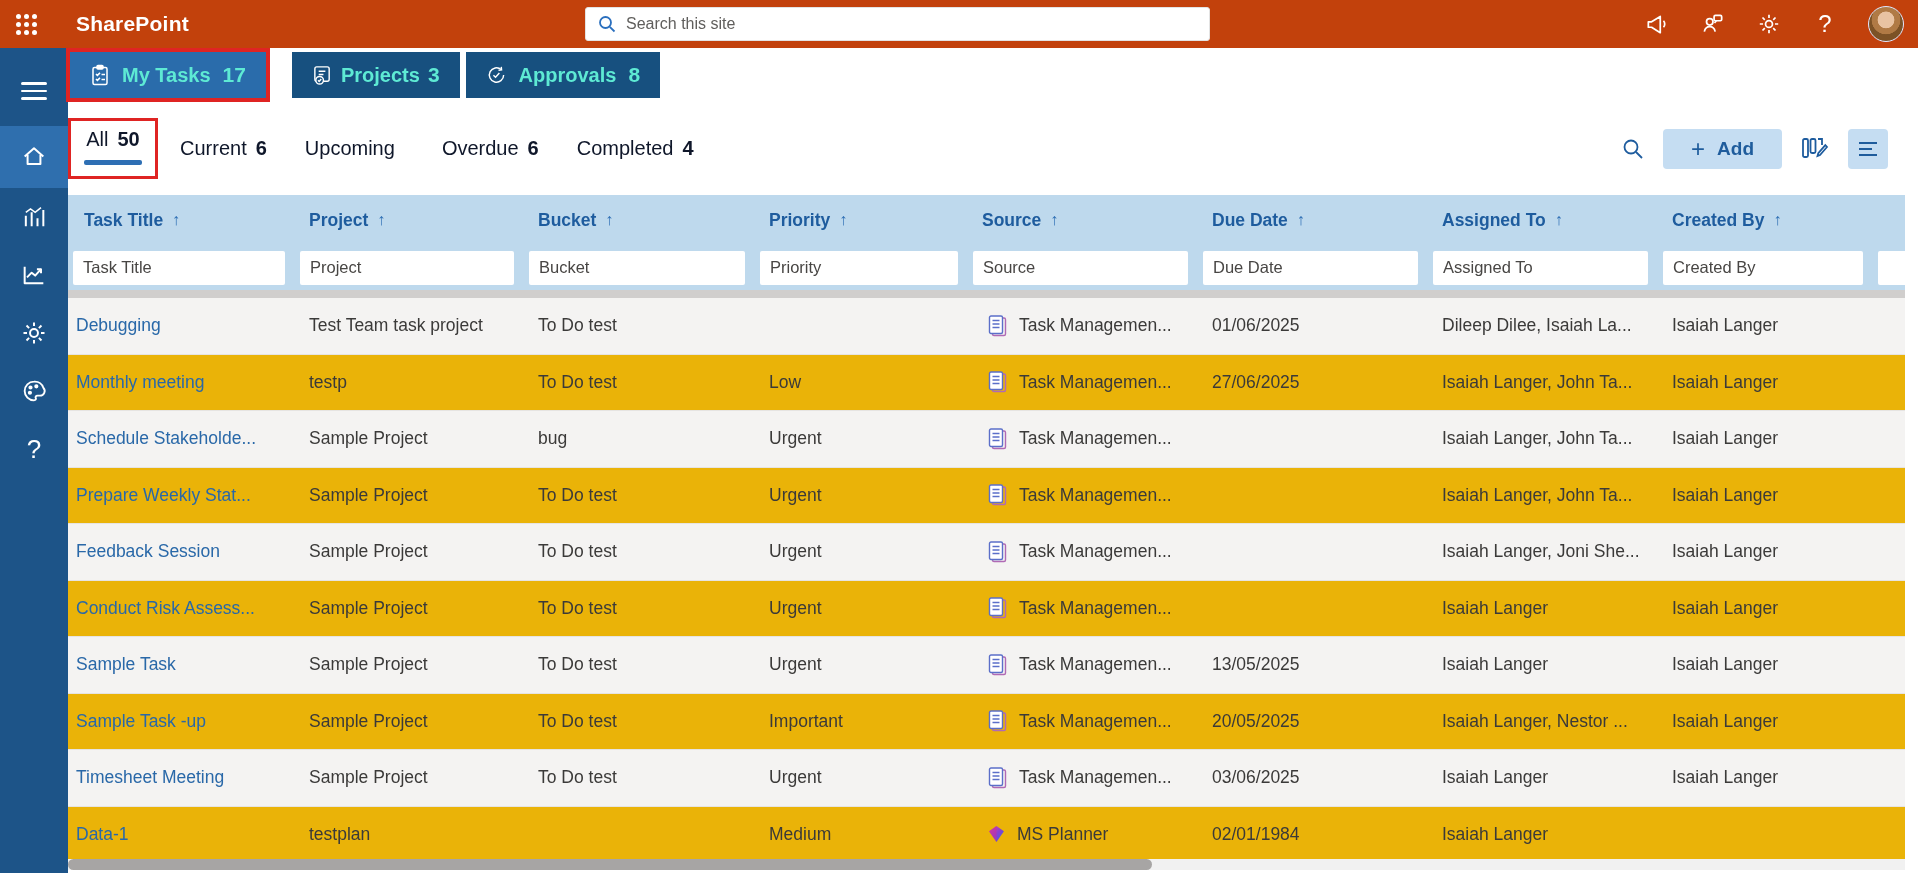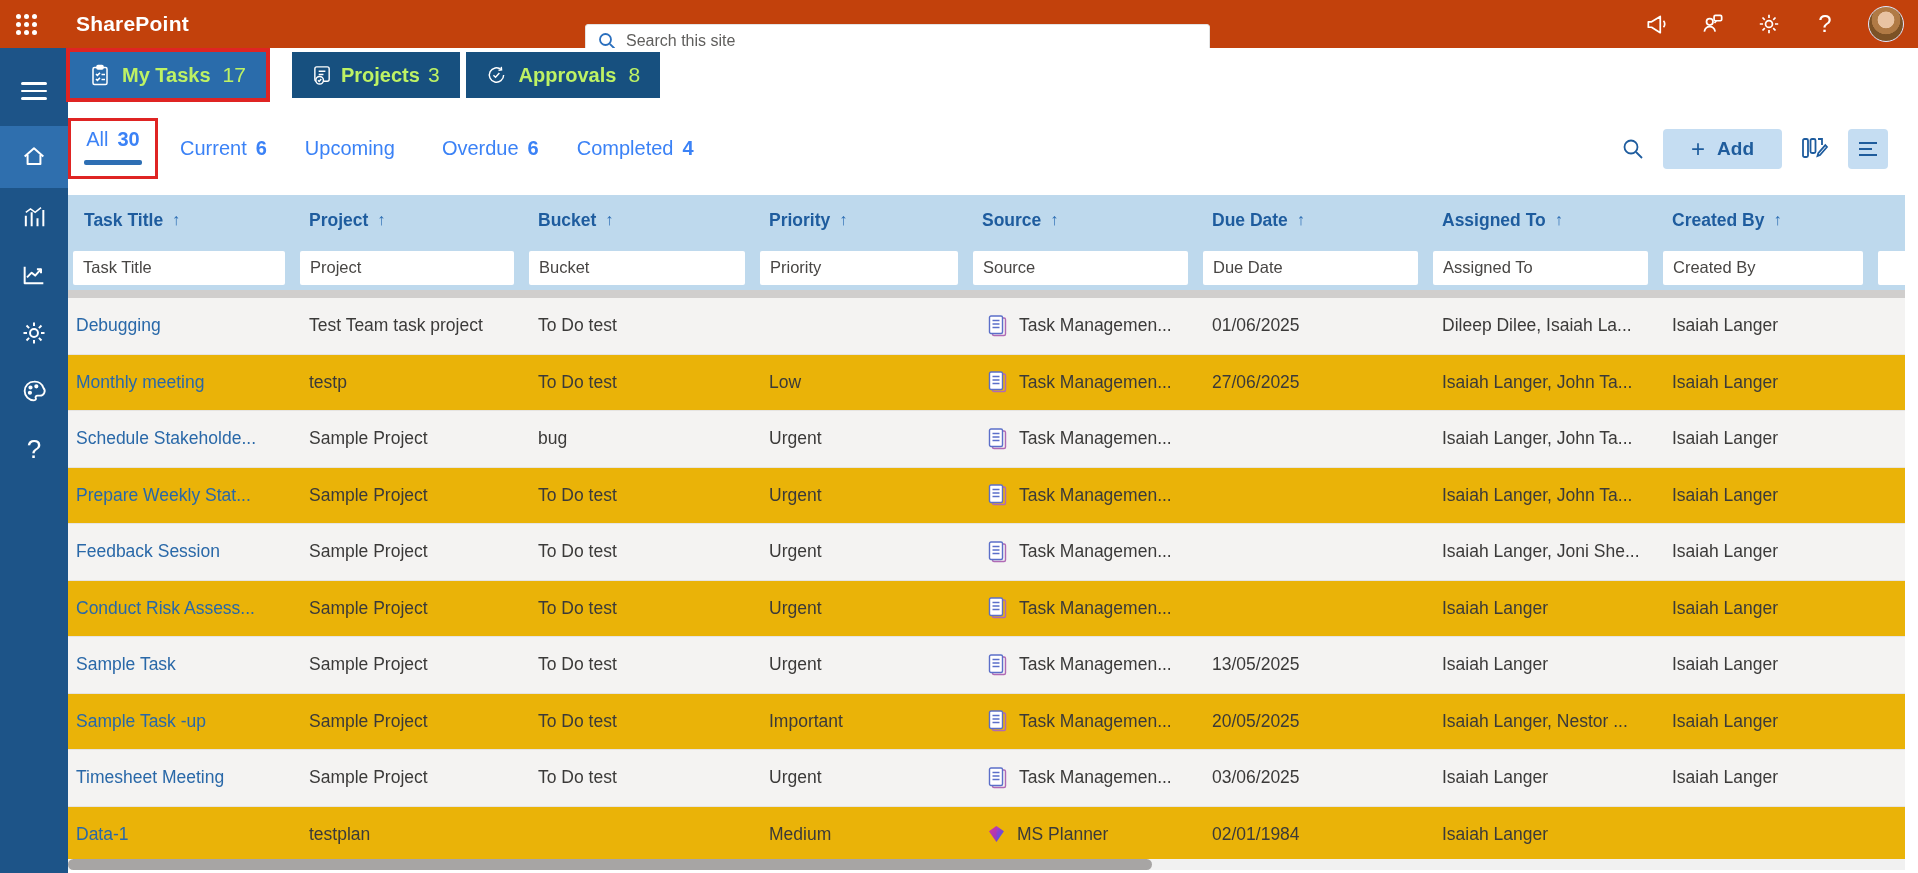--- a/index.html
+++ b/index.html
@@ -4,21 +4,21 @@
 <style>
   * { box-sizing: border-box; margin: 0; padding: 0; }
   html,body { width:1918px; height:873px; overflow:hidden; font-family:"Liberation Sans",sans-serif; background:#fff; }
 
   
   .topbar { height:48px; background:#c2410c; display:flex; align-items:center; color:#fff; position:relative; }
   .waffle { width:52px; height:48px; display:flex; align-items:center; justify-content:center; cursor:pointer; }
   .waffle .dots { display:grid; grid-template-columns:repeat(3,5px); grid-template-rows:repeat(3,5px); gap:3px; }
   .waffle .dots i { width:5px; height:5px; background:#fff; border-radius:50%; }
   .brand { font-size:21px; font-weight:bold; margin-left:24px; letter-spacing:.2px; }
-  .searchbox { position:absolute; left:585px; top:24px; width:625px; height:34px; background:#fff; border:1px solid #e3e3e3;
+  .searchbox { position:absolute; left:585px; top:7px; width:625px; height:34px; background:#fff; border:1px solid #e3e3e3;
                border-radius:3px; display:flex; align-items:center; padding:0 12px; gap:10px; }
   .searchbox input { border:none; outline:none; flex:1; font-size:16px; color:#333; font-family:"Liberation Sans",sans-serif; }
   .searchbox input::placeholder { color:#5f5e5c; }
   .topbar-right { margin-left:auto; display:flex; align-items:center; gap:30px; padding-right:14px; }
   .tb-icon { width:26px; height:26px; color:#fff; cursor:pointer; display:flex; align-items:center; justify-content:center; }
   .qmark { font-size:24px; font-weight:400; }
   .avatar { width:36px; height:36px; border-radius:50%; cursor:pointer; border:1px solid #dfe6ff;
             background: radial-gradient(circle at 50% 38%, #e9c3a2 0 30%, #b07a45 32% 52%, #7c5226 54% 100%); }
 
   
@@ -29,30 +29,30 @@
   .side-item.menu { margin-top:14px; margin-bottom:6px; }
   .burger { width:26px; }
   .burger i { display:block; height:2.5px; background:#fff; margin:5px 0; border-radius:2px; }
   .side-item .q { font-size:26px; font-weight:400; }
 
   .main { flex:1; display:flex; flex-direction:column; position:relative; }
 
   
   .nav-strip { height:54px; background:#fff; display:flex; align-items:center; padding-left:2px; }
   .tab { height:46px; display:inline-flex; align-items:center; gap:12px; padding:0 20px; font-size:20px; font-weight:600;
-         color:#bef264; background:#17507f; cursor:pointer; margin-right:6px; }
-  .tab .count { font-weight:normal; font-size:21px; }
+         color:#5eead4; background:#17507f; cursor:pointer; margin-right:6px; }
+  .tab .count { font-weight:bold; font-size:21px; }
   .tab.selected { background:#2a6cab; }
   .tab.annotated { outline:4px solid #df2423; }
   .tab.gap { margin-left:20px;gap:8px; }
   .tab svg { flex-shrink:0; }
 
   
   .filter-strip { height:93px; background:#fff; display:flex; align-items:center; }
-  .ftab { display:flex; gap:9px; font-size:20px; color:#3b82f6; margin-right:38px; cursor:pointer; white-space:nowrap; }
+  .ftab { display:flex; gap:9px; font-size:20px; color:#0f172a; margin-right:38px; cursor:pointer; white-space:nowrap; }
   .ftab b { font-weight:bold; }
   .ftab-allbox { border:3px solid #df2423; display:flex; flex-direction:column; align-items:center;
                  padding:7px 13px 0; margin-right:22px; cursor:pointer; }
   .ftab-allbox .ftab { margin:0; }
   .sel-underline { width:58px; height:5px; background:#2e6fb4; border-radius:2px; margin:9px 0 11px; }
   .tools { margin-left:auto; display:flex; align-items:center; gap:18px; padding-right:30px; }
   .tool-icon { color:#1e5c9e; display:flex; align-items:center; justify-content:center; cursor:pointer; }
   .add-btn { display:flex; align-items:center; gap:12px; background:#c5ddf2; border:none; color:#1f5c9c;
              font-size:19px; font-weight:600; padding:9px 28px; border-radius:4px; cursor:pointer;
              font-family:"Liberation Sans",sans-serif; }
@@ -213,21 +213,21 @@
         </svg>
         <span>Approvals</span>
         <span class="count">8</span>
       </div>
     </div>
 
     <div class="filter-strip">
       <div class="ftab-allbox">
         <span class="ftab" style="margin:0">
           <span>All</span>
-          <b>30</b>
+          <b>50</b>
         </span>
         <span class="sel-underline"></span>
       </div>
       <span class="ftab">
         <span>Current</span>
           <b>6</b>
       </span>
       <span class="ftab">
         <span>Upcoming</span>
           <b></b>

